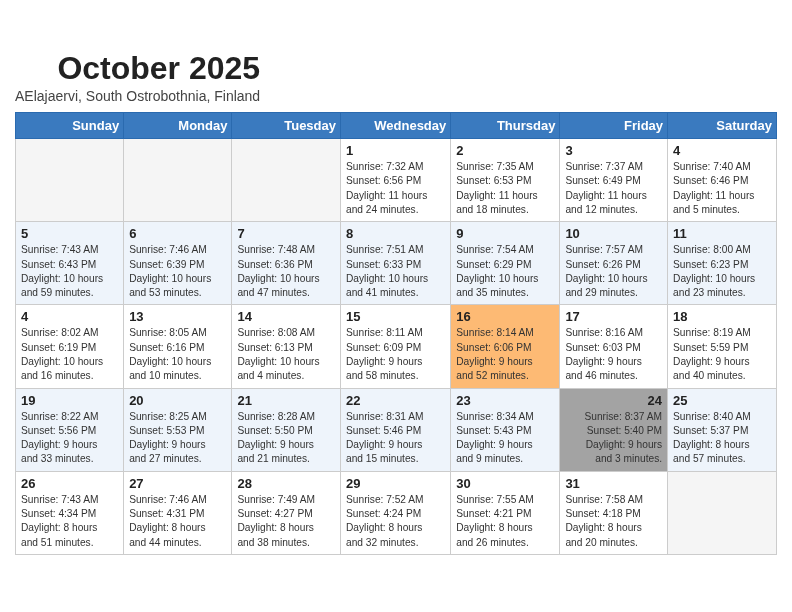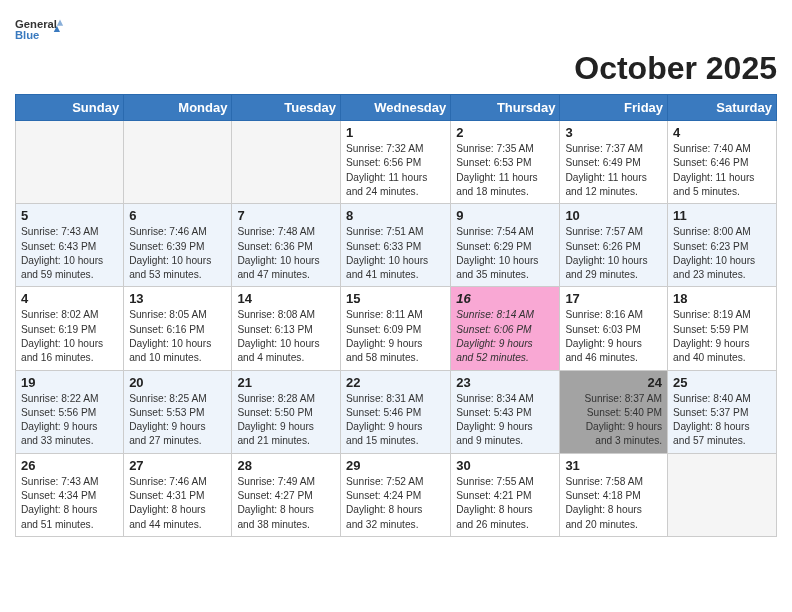--- a/index.html
+++ b/index.html
@@ -83,30 +83,23 @@
     }
     tr:nth-child(even) td:not(.empty) {
       
     }
   </style>
 </head>
 <body>
 
 <div class="container">
   <div class="header">
-    <div class="logo">
-      <svg class="logo-svg" viewBox="0 0 80 50">
-        <text x="0" y="22" font-family="Arial" font-weight="bold" font-size="18" fill="#333">General</text>
-        <text x="0" y="40" font-family="Arial" font-weight="bold" font-size="18" fill="#3a7abf">Blue</text>
-        <polygon points="62,28 72,28 67,18" fill="#3a7abf"></polygon>
-        <polygon points="67,18 77,18 72,8" fill="#3a7abf" opacity="0.6"></polygon>
-      </svg>
-    </div>
     <div class="title-area">
       <div class="month-title">October 2025</div>
+      <div class="subtitle">AElajaervi, South Ostrobothnia, Finland</div>
     </div>
   </div>
 
   <table class="calendar">
     <thead>
       <tr>
         <th>Sunday</th>
         <th>Monday</th>
         <th>Tuesday</th>
         <th>Wednesday</th>
@@ -177,21 +170,21 @@
             <div class="day-info">Sunrise: 8:05 AM<br>Sunset: 6:16 PM<br>Daylight: 10 hours<br>and 10 minutes.</div>
           </td>
           <td style="background-color: rgb(255, 255, 255);">
             <div class="day-num">14</div>
             <div class="day-info">Sunrise: 8:08 AM<br>Sunset: 6:13 PM<br>Daylight: 10 hours<br>and 4 minutes.</div>
           </td>
           <td style="background-color: rgb(255, 255, 255);">
             <div class="day-num">15</div>
             <div class="day-info">Sunrise: 8:11 AM<br>Sunset: 6:09 PM<br>Daylight: 9 hours<br>and 58 minutes.</div>
           </td>
-          <td style="background-color: #f9a8d4; font-style: italic;">
+          <td style="background-color: #fdba74;">
             <div class="day-num">16</div>
             <div class="day-info">Sunrise: 8:14 AM<br>Sunset: 6:06 PM<br>Daylight: 9 hours<br>and 52 minutes.</div>
           </td>
           <td style="background-color: rgb(255, 255, 255);">
             <div class="day-num">17</div>
             <div class="day-info">Sunrise: 8:16 AM<br>Sunset: 6:03 PM<br>Daylight: 9 hours<br>and 46 minutes.</div>
           </td>
           <td style="background-color: rgb(255, 255, 255);">
             <div class="day-num">18</div>
             <div class="day-info">Sunrise: 8:19 AM<br>Sunset: 5:59 PM<br>Daylight: 9 hours<br>and 40 minutes.</div>

